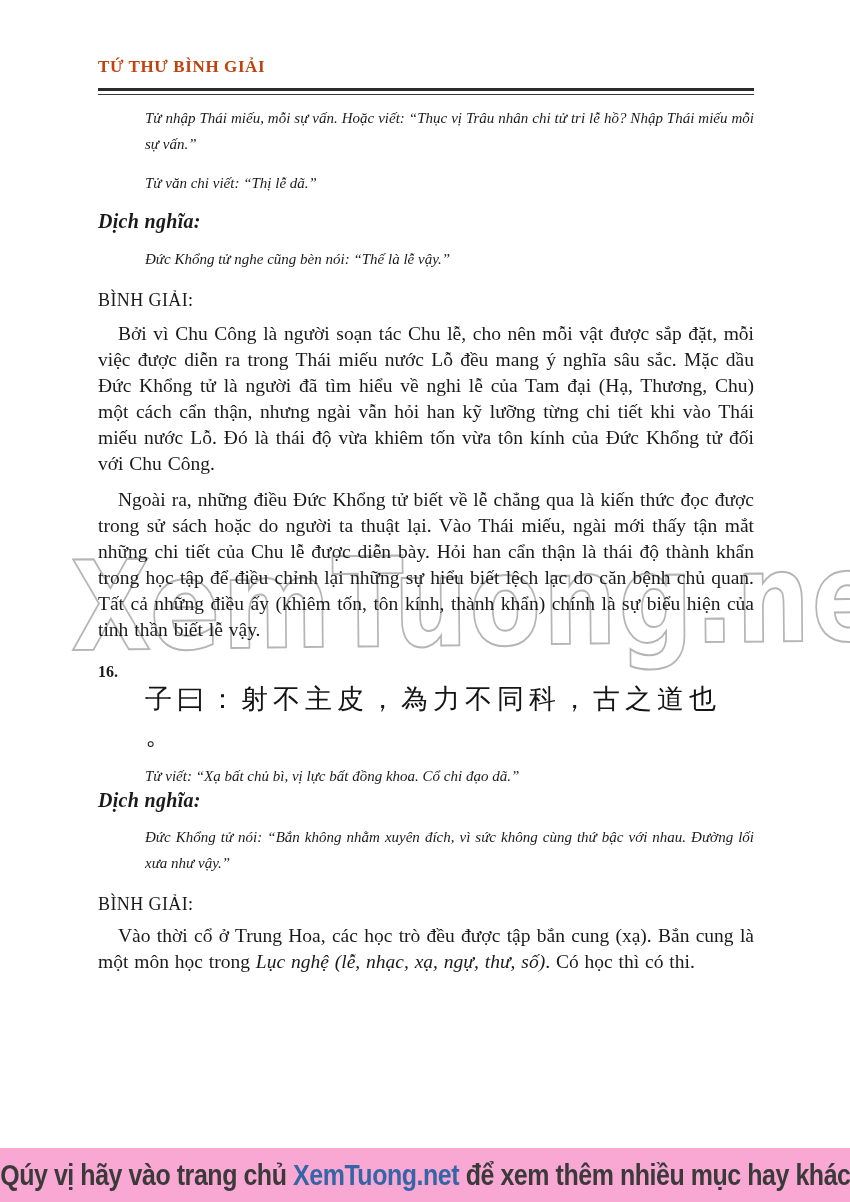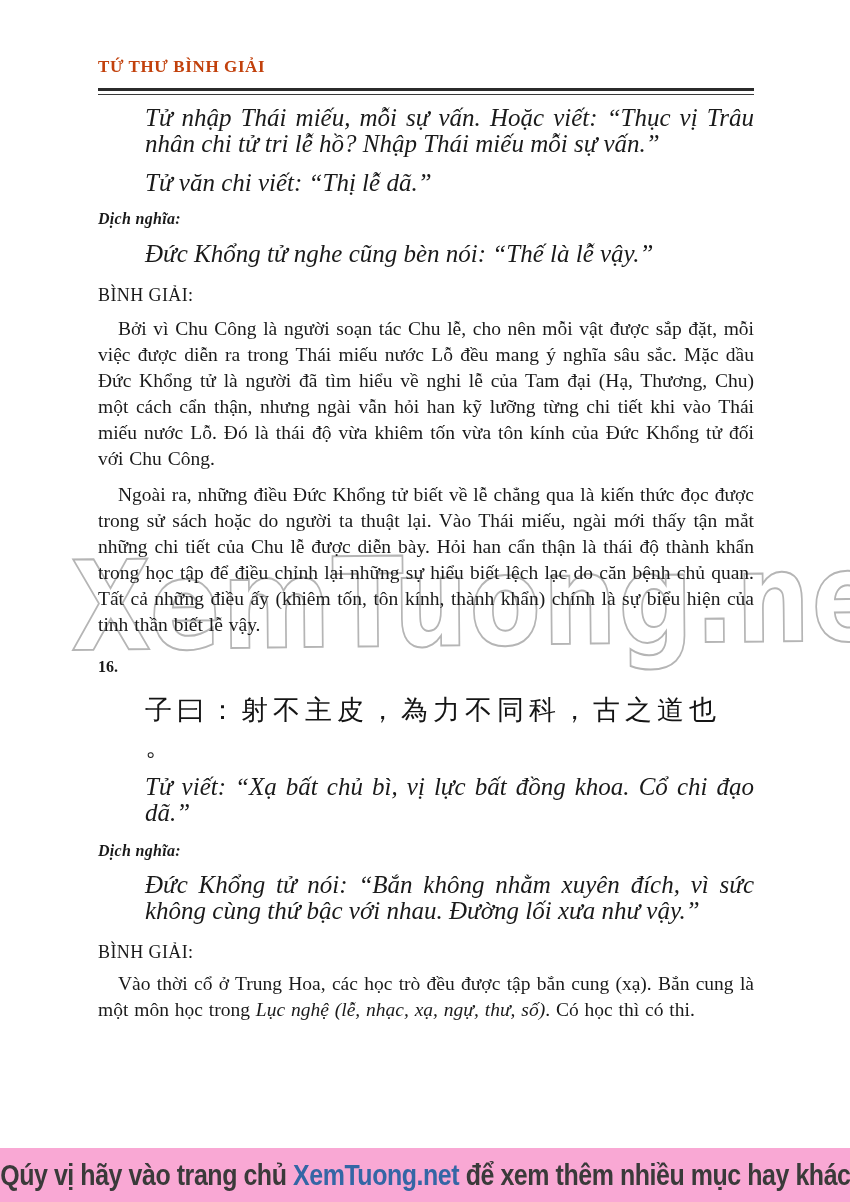--- a/index.html
+++ b/index.html
@@ -30,35 +30,35 @@
   .double-rule {
     margin-top: 11px;
     height: 7px;
     border-top: 3px solid #2b2b2b;
     border-bottom: 1px solid #3a3a3a;
   }
 
   .quote {
     margin-left: 47px;
     font-style: italic;
-    font-size: 25px;
+    font-size: 15px;
     line-height: 26px;
     text-align: justify;
   }
 
   .body-para {
     font-size: 19.5px;
     line-height: 26px;
     text-align: justify;
     text-indent: 20px;
     word-spacing: 1px;
   }
 
   .dich-nghia {
-    font-size: 16px;
+    font-size: 20px;
     font-weight: bold;
     font-style: italic;
     letter-spacing: 0.3px;
   }
 
   .binh-giai {
     font-size: 18px;
     font-weight: normal;
     letter-spacing: 0.4px;
   }
@@ -72,21 +72,21 @@
     margin-left: 47px;
     font-size: 27px;
     letter-spacing: 5px;
     color: #151515;
   }
 
   .mt10 { margin-top: 10px; }
   .mt12 { margin-top: 12px; }
   .mt13 { margin-top: 13px; }
   .mt14 { margin-top: 14px; }
-  .mt16 { margin-top: 16px; }
+  .mt16 { }
   .mt18 { margin-top: 18px; }
   .mt20 { margin-top: 20px; }
   .mt8  { margin-top: 8px; }
 
   .watermark {
     position: absolute;
     top: 545px;
     left: 70px;
     z-index: 1;
     font-family: "DejaVu Sans", "Liberation Sans", sans-serif;

